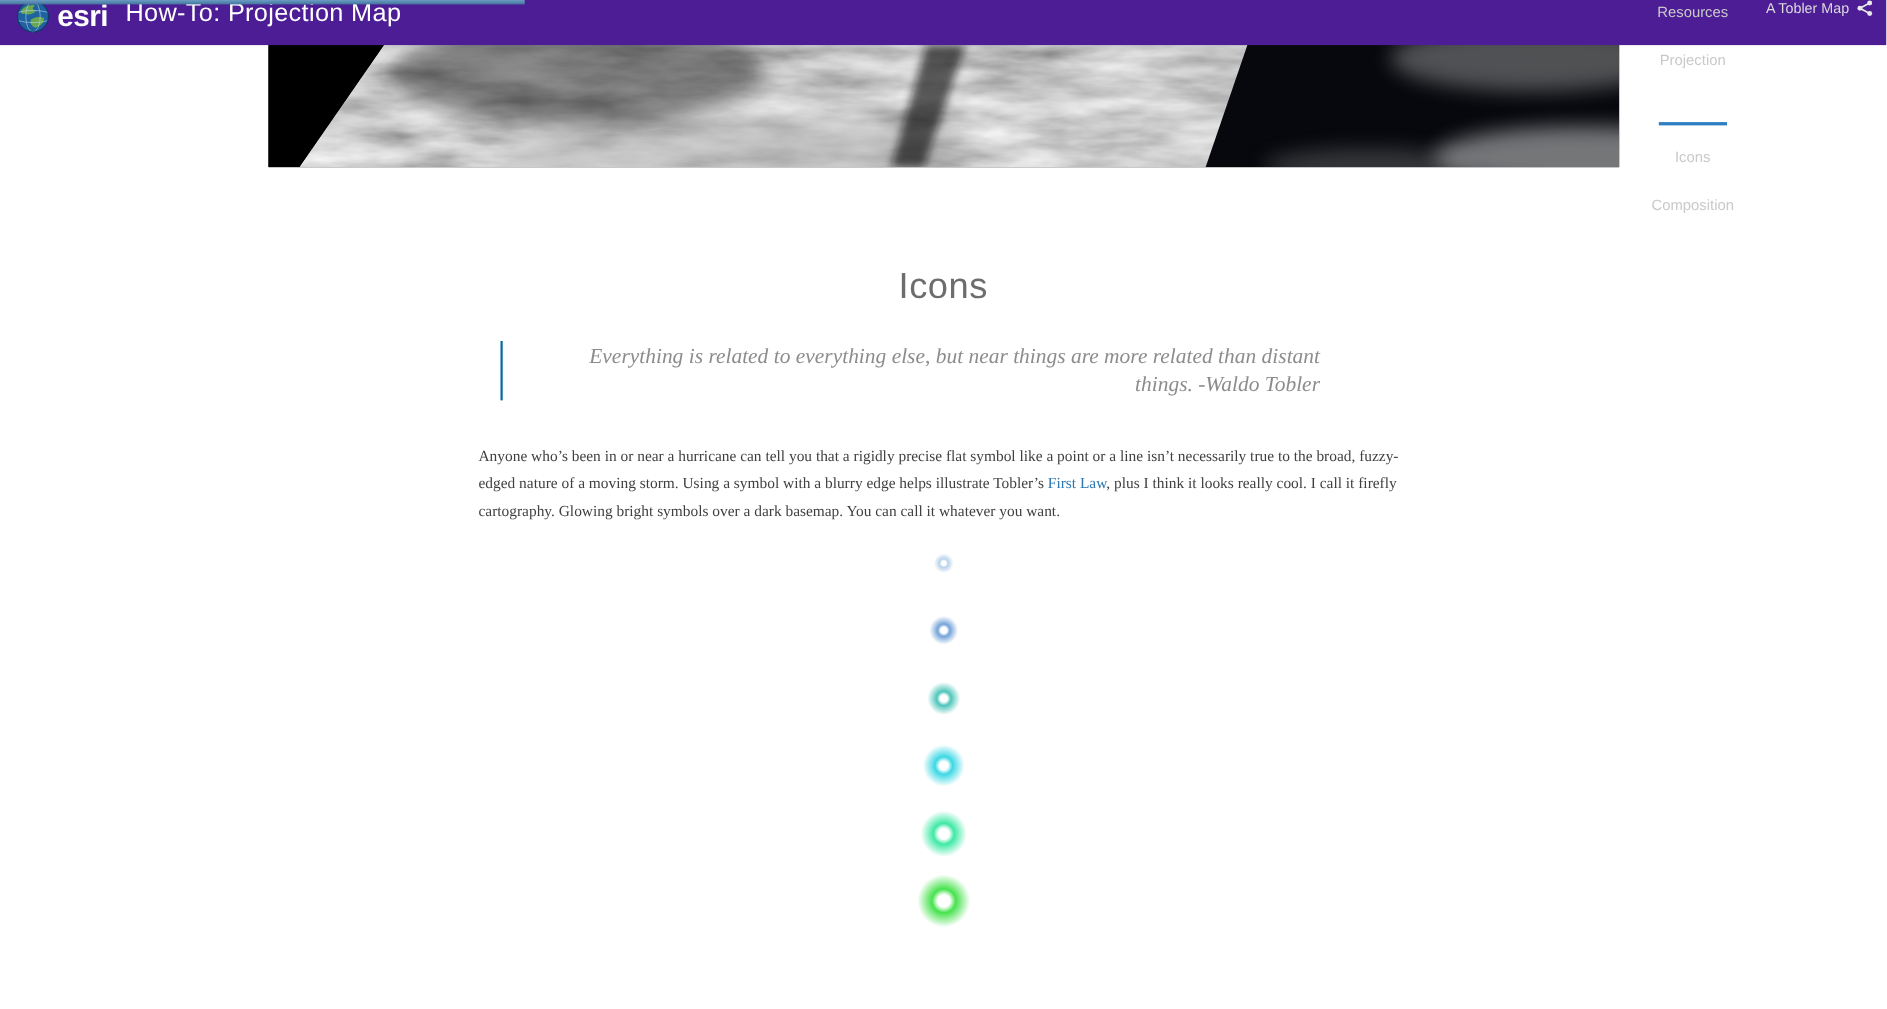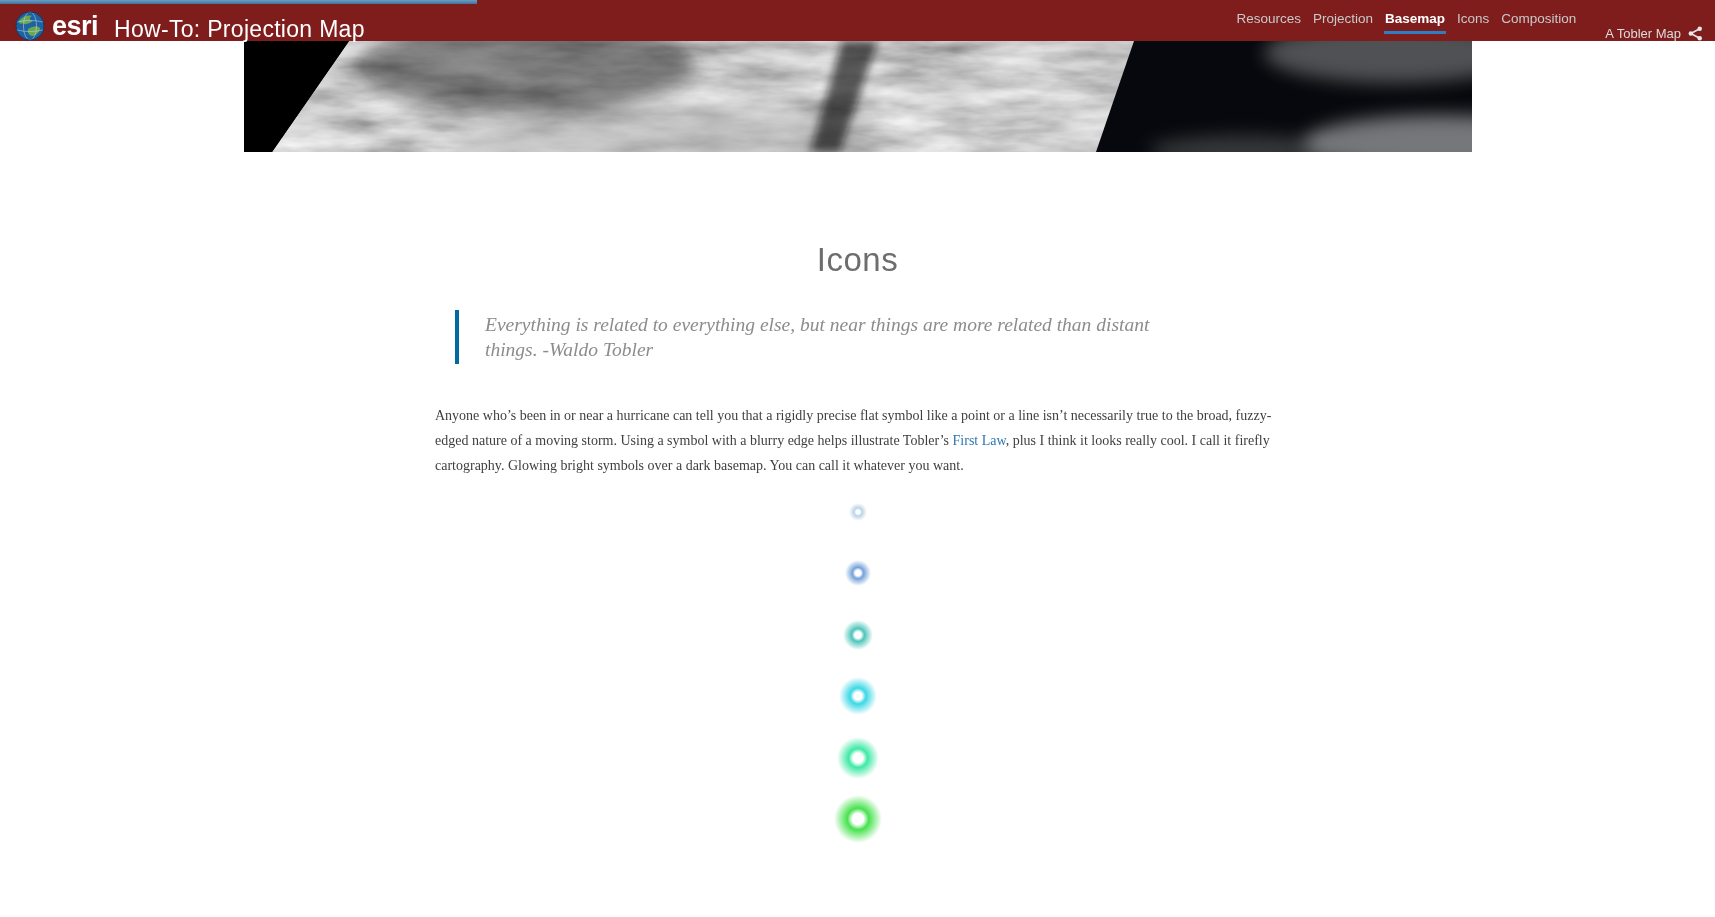--- a/index.html
+++ b/index.html
@@ -15,39 +15,39 @@
   
   .progress-line {
     position: absolute; top: 0; left: 0;
     width: 477px; height: 4px;
     background: linear-gradient(#6a9cc4, #44749c);
     z-index: 20;
   }
 
   
   .site-header {
-    height: 41px; background: #7f1d1d;
-    display: flex; align-items: flex-end;
+    height: 41px; background: #4c1d95;
+    display: flex; align-items: flex-start;
     padding: 0 10px 0 15px;
     position: relative; z-index: 10;
   }
   .logo-wrap { display: flex; align-items: center; gap: 7px; cursor: pointer; }
   .esri-wordmark {
     color: #fff; font-weight: bold; font-size: 27px;
     letter-spacing: -0.5px; line-height: 1;
     font-family: "Liberation Sans", sans-serif;
   }
   .app-title {
     color: #ffffff; font-size: 23px; font-weight: 300;
     margin-left: 16px; letter-spacing: 0.3px; line-height: 1;
     white-space: nowrap;
   }
   .header-nav {
     margin-left: auto; display: flex; align-items: center;
-    height: 100%; gap: 0;
+    height: 100%; gap: 18px; flex-direction: column;
   }
   .nav-item {
     color: #c9c9c9; font-size: 13.5px; cursor: pointer;
     padding: 3px 1px 5px; margin: 0 5px;
     border-bottom: 3px solid transparent;
     white-space: nowrap;
   }
   .nav-item.active { color: #ffffff; border-bottom-color: #2e7fc2; font-weight: bold; }
   .storymap-link {
     color: #dcdcdc; font-size: 13px; margin-left: 23px; margin-right: 2px;
@@ -66,27 +66,28 @@
   .content-col { width: 845px; margin: 0 auto; }
 
   .section-heading {
     margin: 90px 0 0; text-align: center;
     font-size: 33px; font-weight: 300; line-height: 36px;
     color: #6d6d6d; letter-spacing: 0.5px;
   }
 
   .quote-block {
     margin: 32px 0 0 20px;
-    border-left: 4px solid #0369a1;
+    border-left: 2px solid #0369a1;
     padding: 2px 0 2px 26px;
     width: 745px;
     font-family: "Liberation Serif", serif;
     font-style: italic;
     font-size: 19.5px; line-height: 25px;
     color: #8c8c8c;
+    text-align: right;
   }
 
   .body-par {
     margin: 39px 0 0;
     font-family: Liberation Serif, serif;
     font-size: 14px; line-height: 25px;
     color: #3f3f3f;
     width: 840px;
   }
   .inline-link { color: #2c76b2; text-decoration: none; cursor: pointer; }

